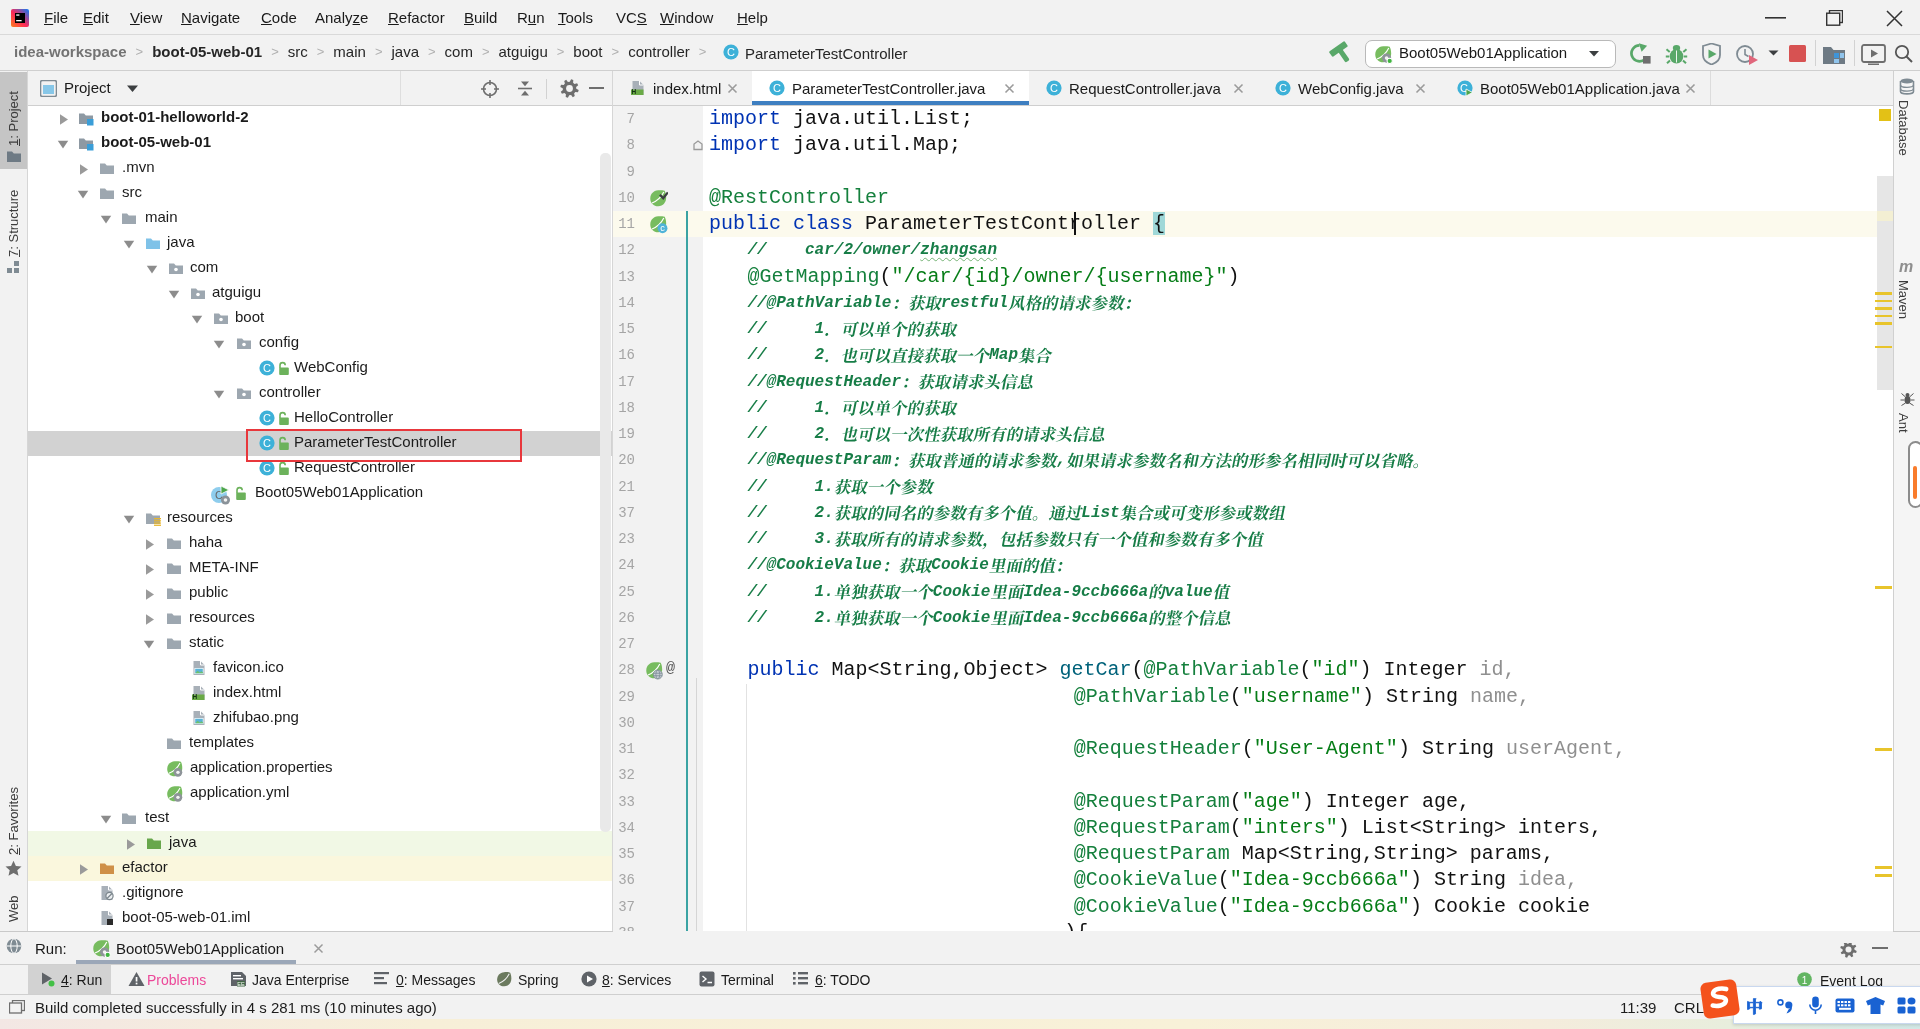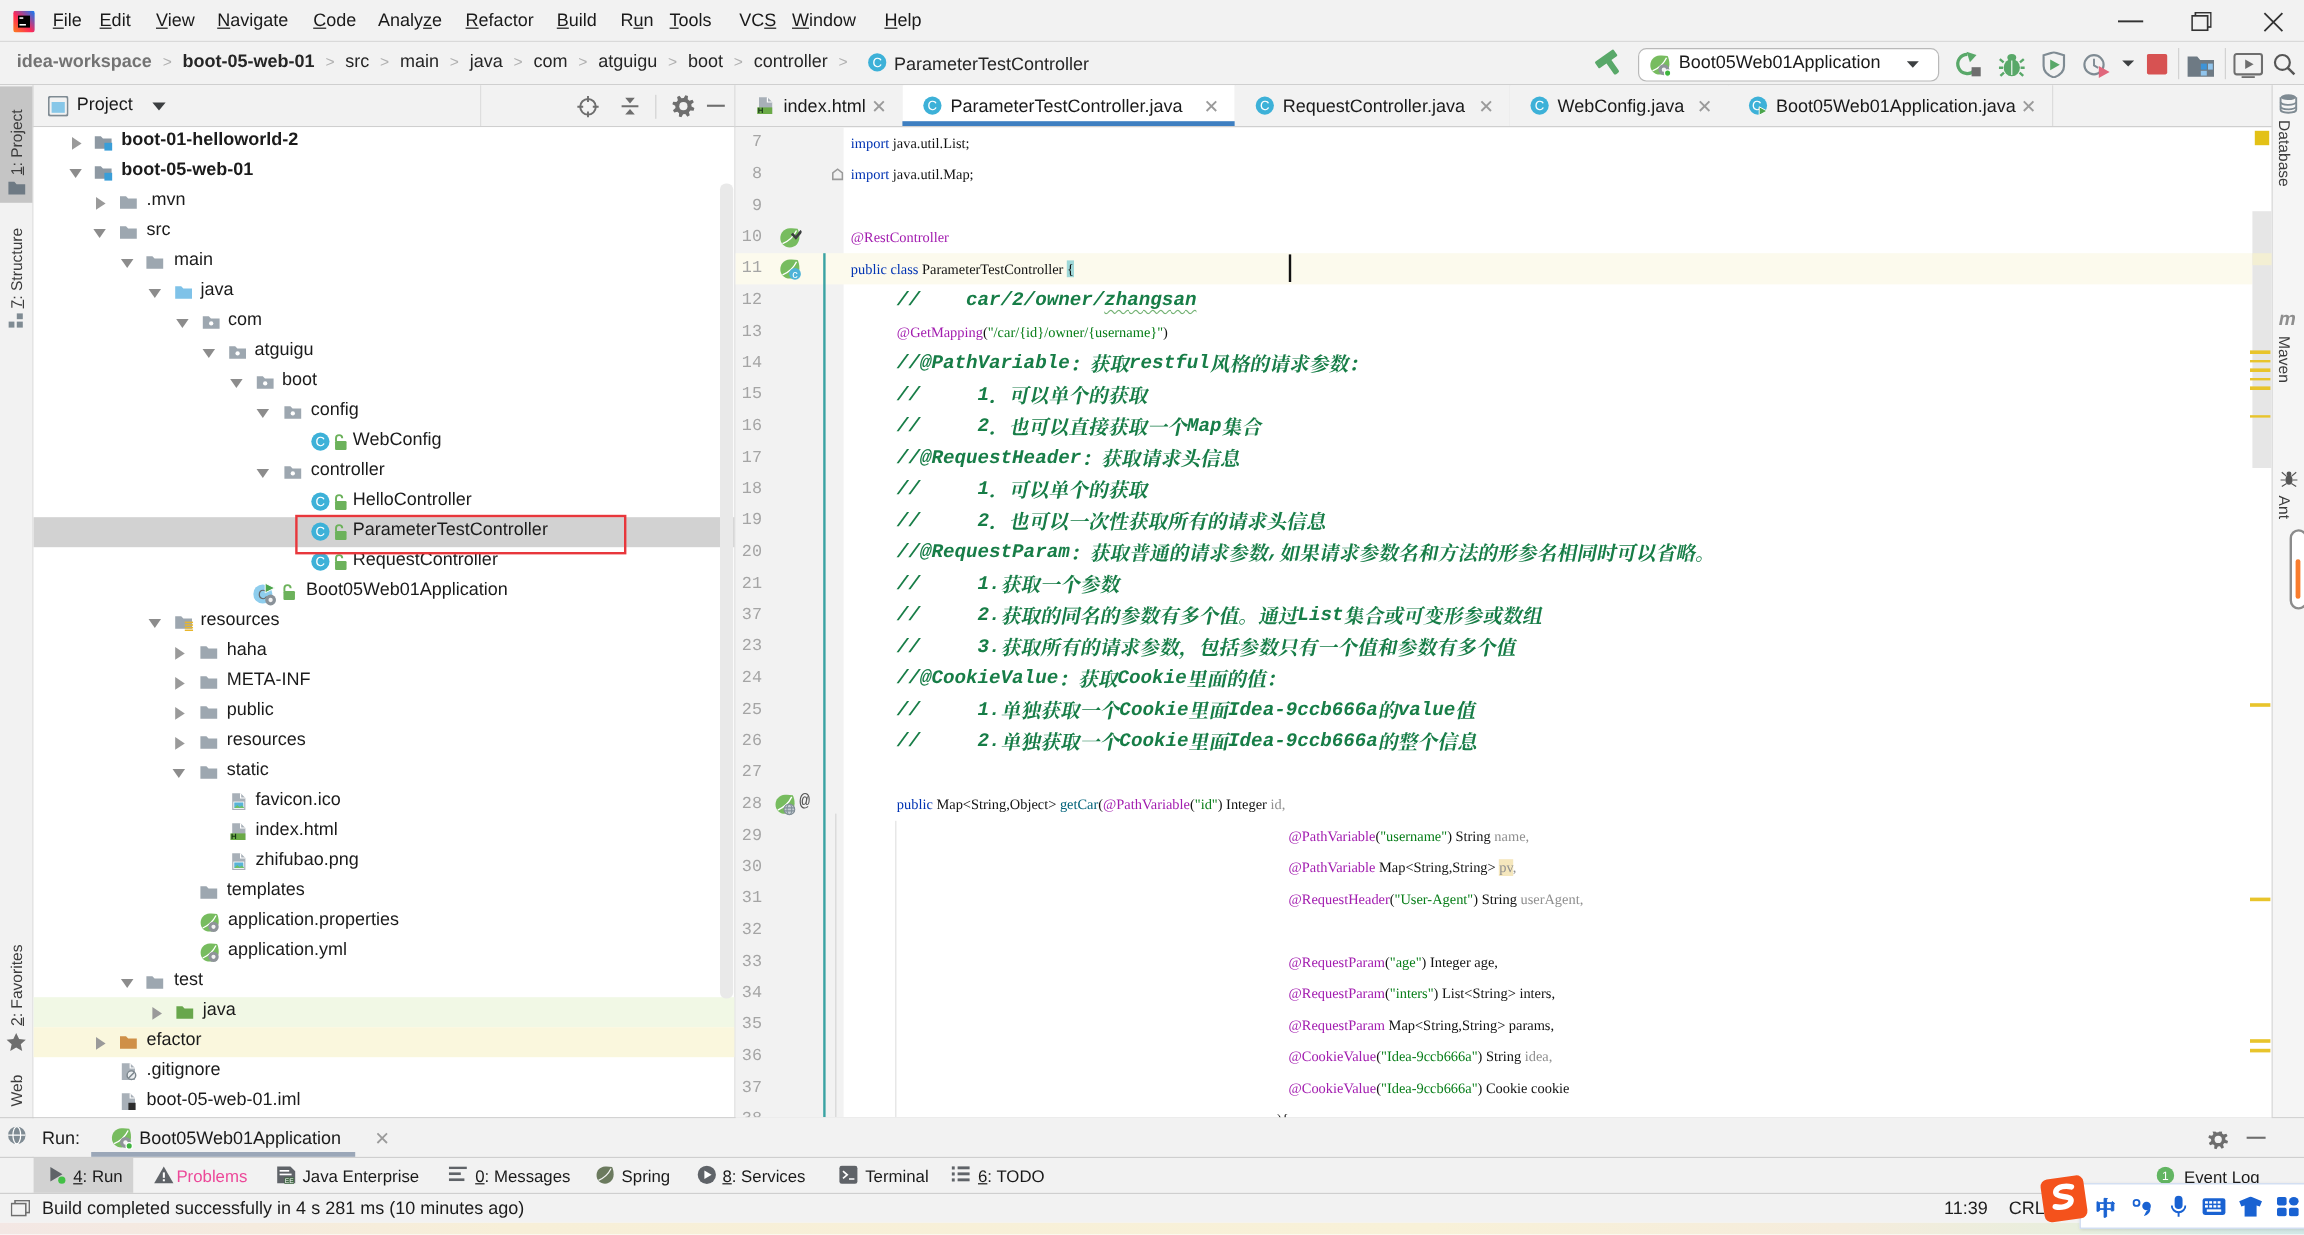--- a/index.html
+++ b/index.html
@@ -1,19 +1,19 @@
 <!DOCTYPE html>
 <html><head><meta charset="utf-8"><style>
 html,body{margin:0;padding:0}
 #app{position:relative;width:1920px;height:1029px;background:#fff;font-family:"Liberation Sans",sans-serif;overflow:hidden;color:#1b1b1b}
 .ab{position:absolute}
 .b{font-weight:bold}
-.mono{font-family:Liberation Serif, serif;font-size:12px;line-height:26.25px;white-space:pre;color:#121212}
+.mono{font-family:Liberation Mono, monospace;font-size:20px;line-height:26.25px;white-space:pre;color:#121212}
 .cmt{position:absolute;font-family:"Liberation Mono",monospace;font-size:16px;font-weight:bold;font-style:italic;line-height:26.25px;white-space:pre;color:#177d47}
-.k{color:#0033b3}.an{color:#a21caf}.s{color:#067d17}.mt{color:#00627a}.gr{color:#8f8f8f}
+.k{color:#0033b3}.an{color:#15803d}.s{color:#067d17}.mt{color:#00627a}.gr{color:#8f8f8f}
 .num{position:absolute;font-family:"Liberation Mono",monospace;font-size:14px;color:#a5a5a5;width:50px;text-align:right;line-height:26.25px}
 .ttxt{position:absolute;top:2.5px;font-size:15px;white-space:pre}
 .menu{font-size:15px;color:#1a1a1a}
 .vlabel{position:absolute;font-size:13px;color:#3c3c3c;white-space:nowrap}
 </style></head><body>
 <div id="app">
     <div class="ab" style="left:0;top:0;width:1920px;height:71px;background:#f2f2f2"></div>
     <div class="ab" style="left:0;top:34px;width:1920px;height:1px;background:#d9d9d9"></div>
     <div class="ab" style="left:0;top:70px;width:1920px;height:1px;background:#cfcfcf"></div>
     <div class="ab" style="left:0;top:71px;width:1920px;height:35px;background:#f2f2f2"></div>
@@ -581,21 +581,20 @@
     </svg>
     <div class="ab" style="left:666px;top:660px;font-size:15px;color:#555;font-family:'Liberation Mono',monospace">@</div>
     <div class="ab mono" style="left:709.0px;top:106.0px"><span class="k">import</span> java.util.List;</div>
     <div class="ab mono" style="left:709.0px;top:132.2px"><span class="k">import</span> java.util.Map;</div>
     <div class="ab mono" style="left:709.0px;top:184.8px"><span class="an">@RestController</span></div>
     <div class="ab mono" style="left:709.0px;top:211.0px"><span class="k">public class</span> ParameterTestController <span style="background:#9fd8d8">{</span></div>
     <div class="ab" style="left:1073.8px;top:212px;width:2px;height:23px;background:#111;z-index:3"></div>
     <div class="ab mono" style="left:747.4px;top:263.5px"><span class="an">@GetMapping</span>(<span class="s">"/car/{id}/owner/{username}"</span>)</div>
     <div class="ab mono" style="left:747.4px;top:657.2px"><span class="k">public</span> Map&lt;String,Object&gt; <span class="mt">getCar</span>(<span class="an">@PathVariable</span>(<span class="s">"id"</span>) Integer <span class="gr">id,</span></div>
     <div class="ab mono" style="left:1073.8px;top:683.5px"><span class="an">@PathVariable</span>(<span class="s">"username"</span>) String <span class="gr">name,</span></div>
-    <div class="ab mono" style="left:1073.8px;top:709.8px"><span class="an">@PathVariable</span> Map&lt;String,String&gt; <span class="gr" style="background:#f5e7bd">pv</span><span class="gr">,</span></div>
     <div class="ab mono" style="left:1073.8px;top:736.0px"><span class="an">@RequestHeader</span>(<span class="s">"User-Agent"</span>) String <span class="gr">userAgent,</span></div>
     <div class="ab mono" style="left:1073.8px;top:788.5px"><span class="an">@RequestParam</span>(<span class="s">"age"</span>) Integer age,</div>
     <div class="ab mono" style="left:1073.8px;top:814.8px"><span class="an">@RequestParam</span>(<span class="s">"inters"</span>) List&lt;String&gt; inters,</div>
     <div class="ab mono" style="left:1073.8px;top:841.0px"><span class="an">@RequestParam</span> Map&lt;String,String&gt; params,</div>
     <div class="ab mono" style="left:1073.8px;top:867.2px"><span class="an">@CookieValue</span>(<span class="s">"Idea-9ccb666a"</span>) String <span class="gr">idea,</span></div>
     <div class="ab mono" style="left:1073.8px;top:893.5px"><span class="an">@CookieValue</span>(<span class="s">"Idea-9ccb666a"</span>) Cookie cookie</div>
     <div class="ab mono" style="left:1064.2px;top:919.8px">){</div>
     <div class="cmt" style="left:747.4px;top:237.2px">//    car/2/owner/<span style="text-decoration:underline wavy #76b376 1px;text-underline-offset:3px">zhangsan</span></div>
     <div class="cmt" style="left:747.4px;top:289.8px">//@PathVariable</div>
     <div class="cmt" style="left:940.9px;top:289.8px">restful</div>

